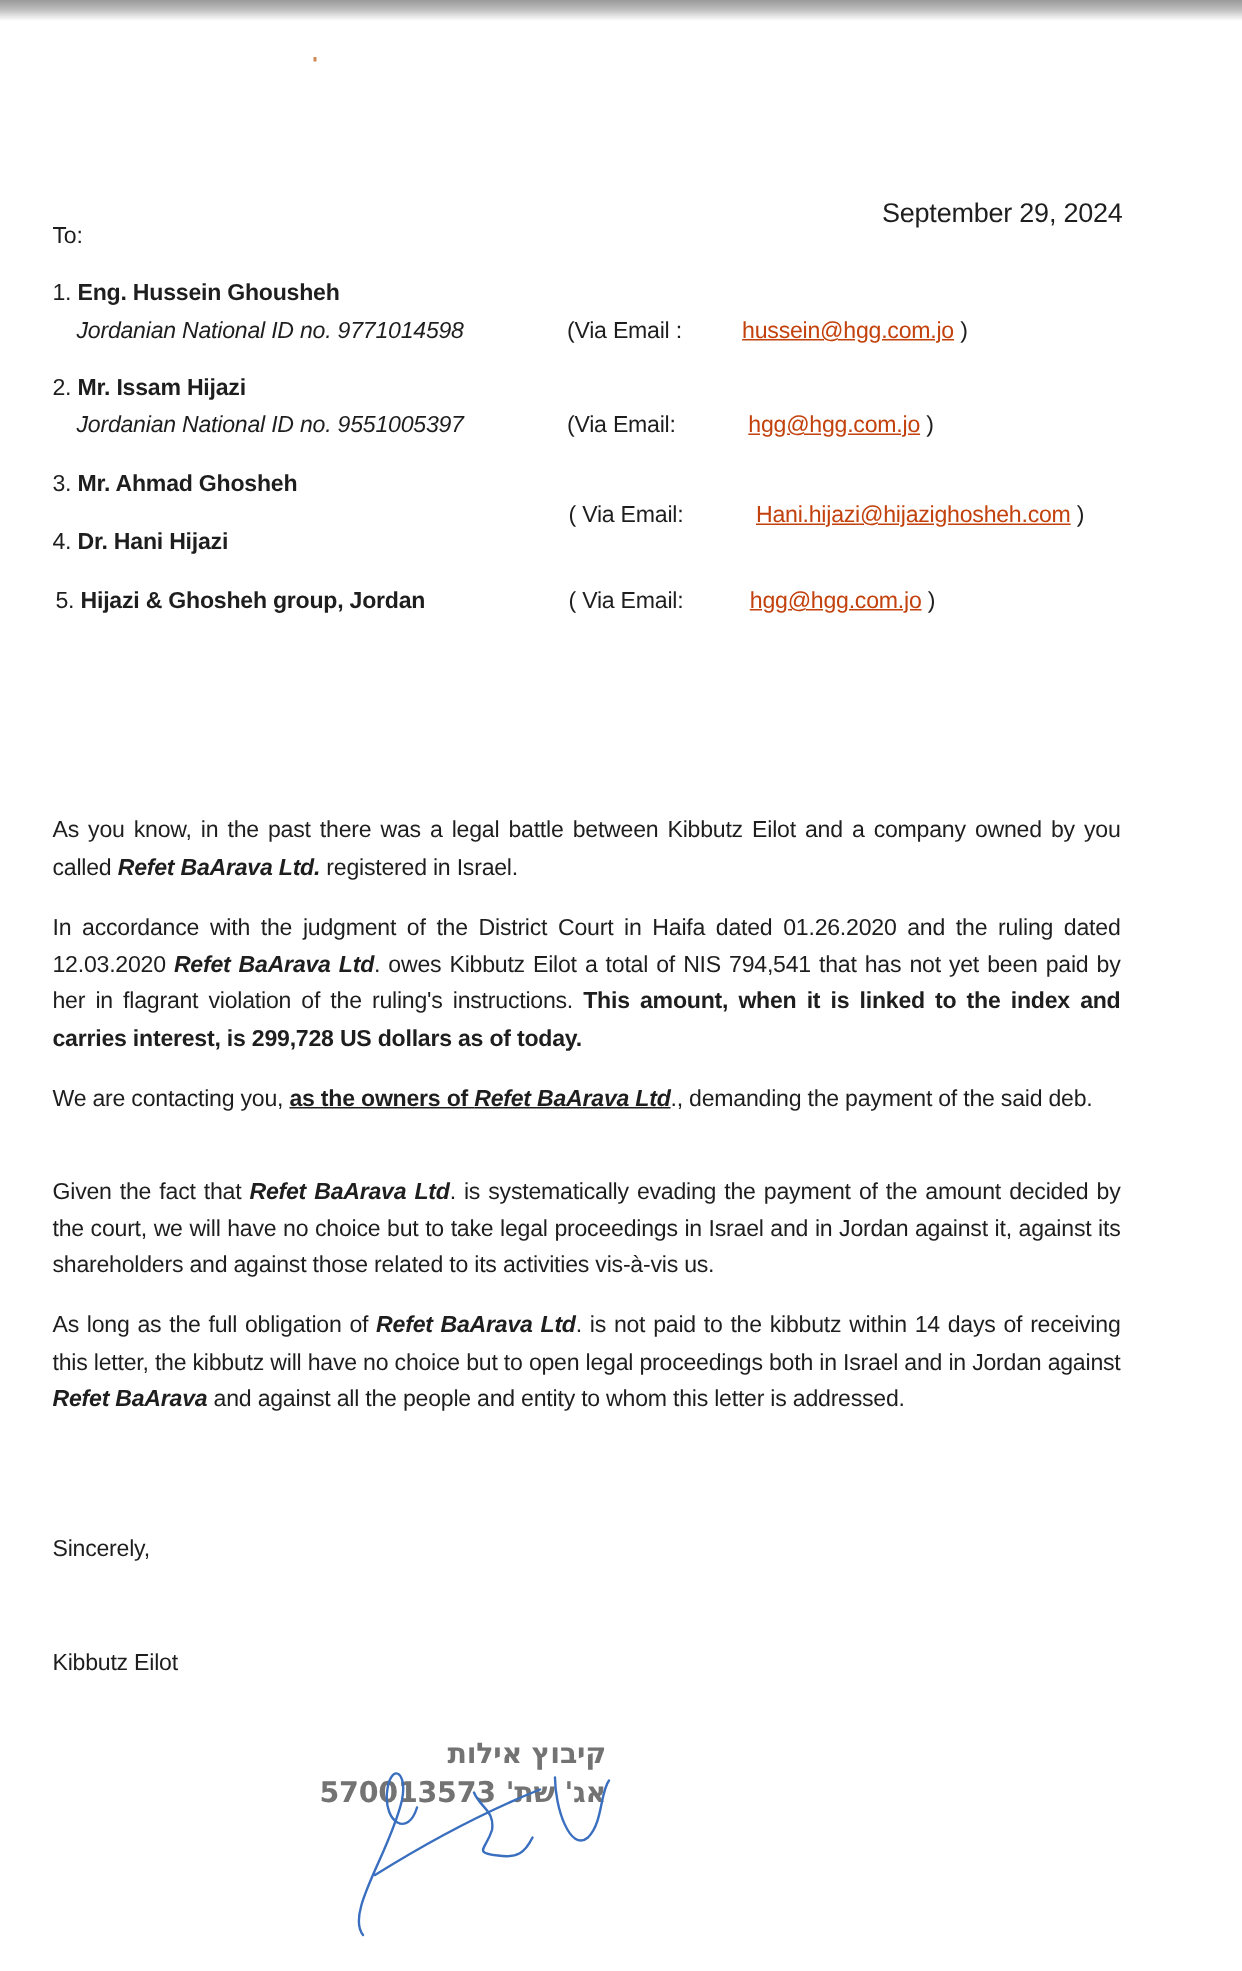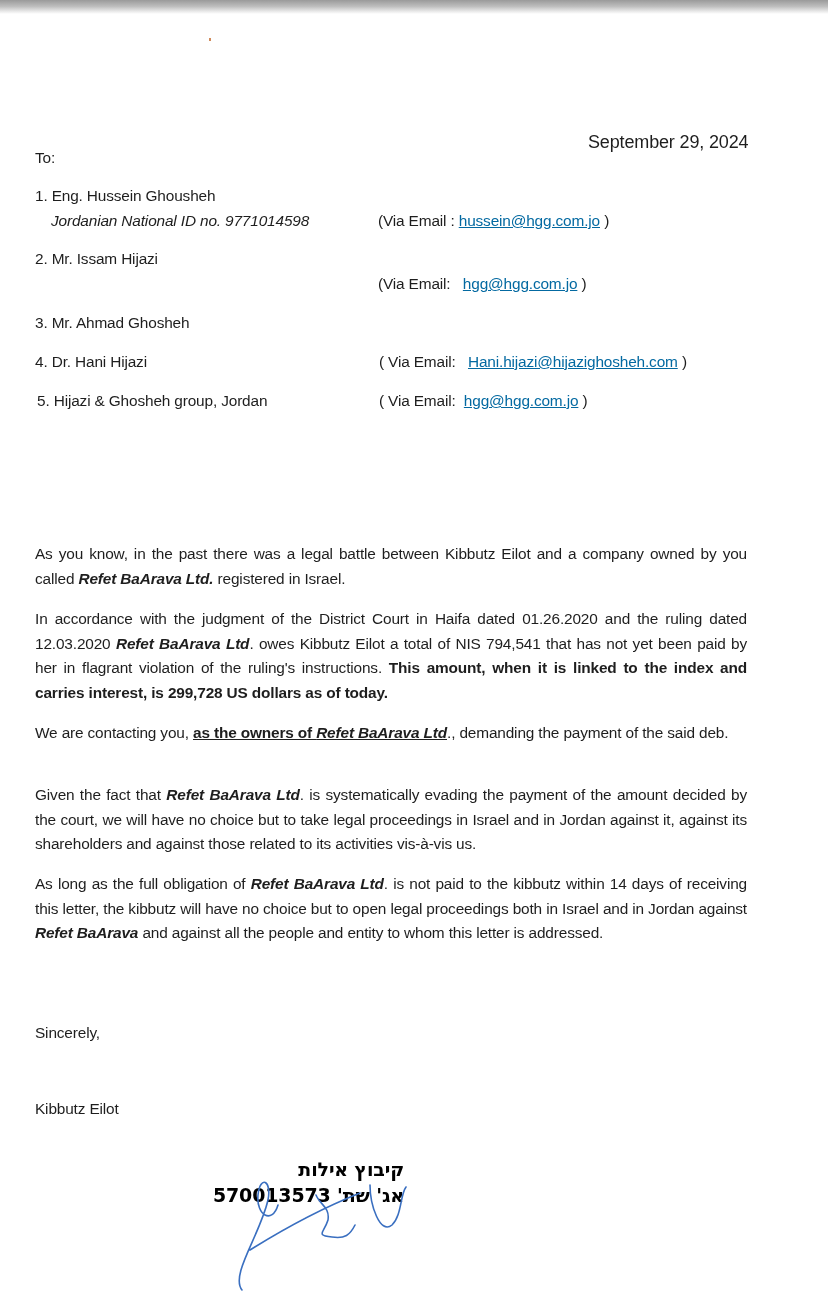--- a/index.html
+++ b/index.html
@@ -9,33 +9,33 @@
   }
   .top-shadow {
     position: absolute; left: 0; top: 0; width: 828px; height: 14px;
     background: linear-gradient(to bottom, #9a9a9a 0%, #bdbdbd 45%, #e8e8e8 80%, #ffffff 100%);
   }
   .speck { position: absolute; left: 209px; top: 38px; width: 2px; height: 3px; background: #d08a5a; }
   .page { position: absolute; left: 0; top: 0; width: 828px; height: 1314px; font-size: 15.4px; letter-spacing: -0.15px; }
   .date { position: absolute; left: 588px; top: 108px; font-size: 18px; margin-top: 24px; }
   .to { position: absolute; left: 35px; top: 149px; }
   .rec { position: absolute; left: 35px; white-space: nowrap; }
-  .rec b { font-weight: normal; margin-top: 42px; }
+  .rec b { font-weight: bold; margin-top: 42px; }
   .idline { position: absolute; left: 51px; white-space: nowrap; font-style: italic; }
   .via { position: absolute; white-space: nowrap; }
-  .via a { color: #0369a1; text-decoration: underline; }
+  .via a { color: #c2410c; text-decoration: underline; margin-left: 36px; }
   .subject { position: absolute; left: 59px; top: 466px; font-weight: bold; text-decoration: underline; white-space: nowrap; }
   .para { position: absolute; left: 35px; width: 712px; line-height: 24.5px; text-align: justify; }
   .para b { font-weight: bold; }
   .para i.co { font-weight: bold; font-style: italic; margin-top: 10px; }
   .u { text-decoration: underline; font-weight: bold; }
   .sincerely { position: absolute; left: 35px; top: 1024px; }
   .signer { position: absolute; left: 35px; top: 1100px; text-align: center; }
   .stamp {
-    position: absolute; left: 204px; top: 1156px; color: #000000; font-weight: bold;
+    position: absolute; left: 204px; top: 1156px; color: #737373; font-weight: bold;
     font-family: "DejaVu Sans", sans-serif; font-size: 19px; line-height: 26px; text-align: right; width: 200px;
   }
   .stamp div { white-space: nowrap; }
   .sig { position: absolute; left: 220px; top: 1165px; width: 200px; height: 130px; }
 </style>
 </head>
 <body>
 
 <div class="top-shadow"></div>
 <div class="speck"></div>
@@ -52,34 +52,35 @@
   </div>
   <div class="idline" style="top:212px">Jordanian National ID no.  9771014598</div>
   <div class="via" style="left:378px; top:212px">
     <span style="white-space:pre">(Via Email : </span><a>hussein@hgg.com.jo</a><span style="white-space:pre"> )</span>
   </div>
 
   <div class="rec" style="top:250px">
     <span>2.</span>
     <b>Mr. Issam Hijazi</b>
   </div>
+  <div class="idline" style="top:275px">Jordanian National ID no. 9551005397</div>
   <div class="via" style="left:378px; top:275px">
     <span style="white-space:pre">(Via Email:   </span><a>hgg@hgg.com.jo</a><span style="white-space:pre"> )</span>
   </div>
 
   <div class="rec" style="top:314px">
     <span>3.</span>
     <b>Mr. Ahmad Ghosheh</b>
   </div>
 
   <div class="rec" style="top:353px">
     <span>4.</span>
     <b>Dr. Hani Hijazi</b>
   </div>
-  <div class="via" style="left:379px; top:353px">
+  <div class="via" style="left:379px; top:335px">
     <span style="white-space:pre">( Via Email:   </span><a>Hani.hijazi@hijazighosheh.com</a><span style="white-space:pre"> )</span>
   </div>
 
   <div class="rec" style="top:392px; left:37px">
     <span>5.</span>
     <b>Hijazi &amp; Ghosheh group, Jordan</b>
   </div>
   <div class="via" style="left:379px; top:392px">
     <span style="white-space:pre">( Via Email:  </span><a>hgg@hgg.com.jo</a><span style="white-space:pre"> )</span>
   </div>

